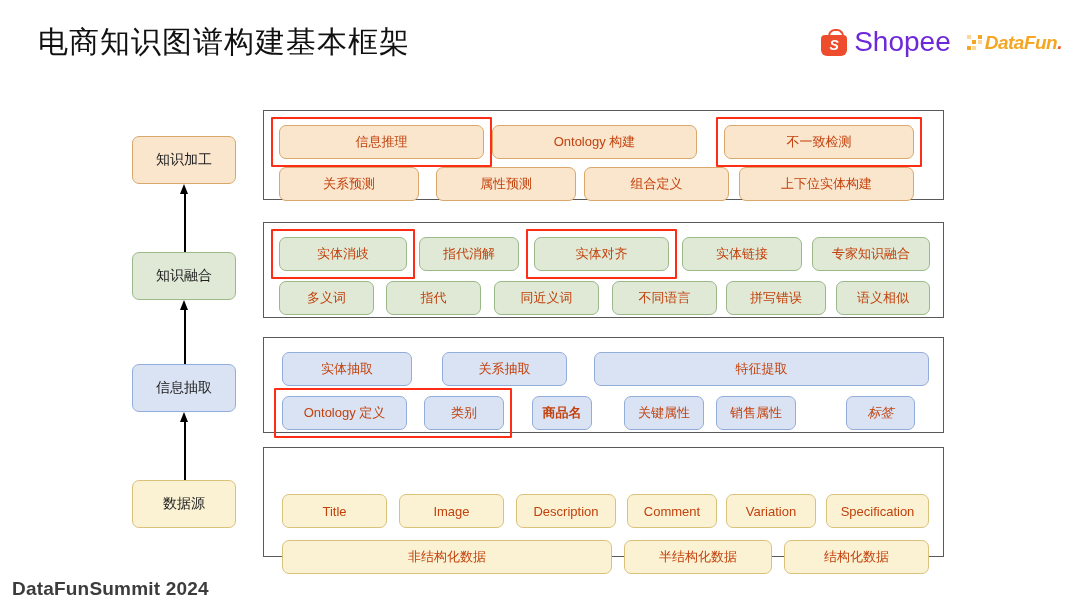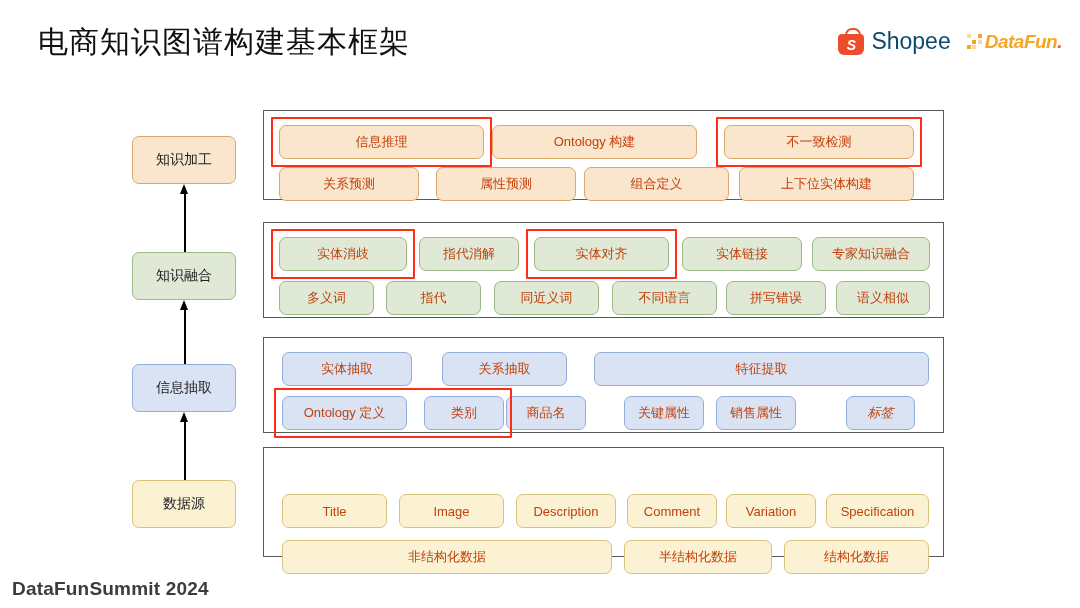--- a/index.html
+++ b/index.html
@@ -74,22 +74,22 @@
     color: #ffffff;
     font-size: 14px;
     font-weight: bold;
     font-style: italic;
     display: flex;
     align-items: center;
     justify-content: center;
     line-height: 1;
   }
   #shopee-wordmark {
-    font-size: 23px;
-    color: #0c4a6e;
+    font-size: 28px;
+    color: #6d28d9;
     letter-spacing: 0px;
     line-height: 1;
   }
   #datafun-logo {
     display: flex;
     align-items: center;
     gap: 3px;
   }
   .df-dots {
     display: grid;
@@ -342,21 +342,21 @@
       </div>
       <div class="chip pal-blue" style="left: 178px; top: 14px; width: 125px;">
         <span>关系抽取</span>
       </div>
       <div class="chip pal-blue" style="left: 18px; top: 58px; width: 125px;">
         <span>Ontology 定义</span>
       </div>
       <div class="chip pal-blue" style="left: 160px; top: 58px; width: 80px;">
         <span>类别</span>
       </div>
-      <div class="chip pal-blue" style="left: 242px; top: 58px; width: 80px;">
+      <div class="chip pal-blue" style="left: 268px; top: 58px; width: 60px; font-weight: bold;">
         <span>商品名</span>
       </div>
       <div class="chip pal-blue" style="left: 360px; top: 58px; width: 80px;">
         <span>关键属性</span>
       </div>
       <div class="chip pal-blue" style="left: 452px; top: 58px; width: 80px;">
         <span>销售属性</span>
       </div>
       <div class="chip pal-blue" style="left: 582px; top: 58px; width: 69px; font-style: italic;">
         <span>标签</span>

